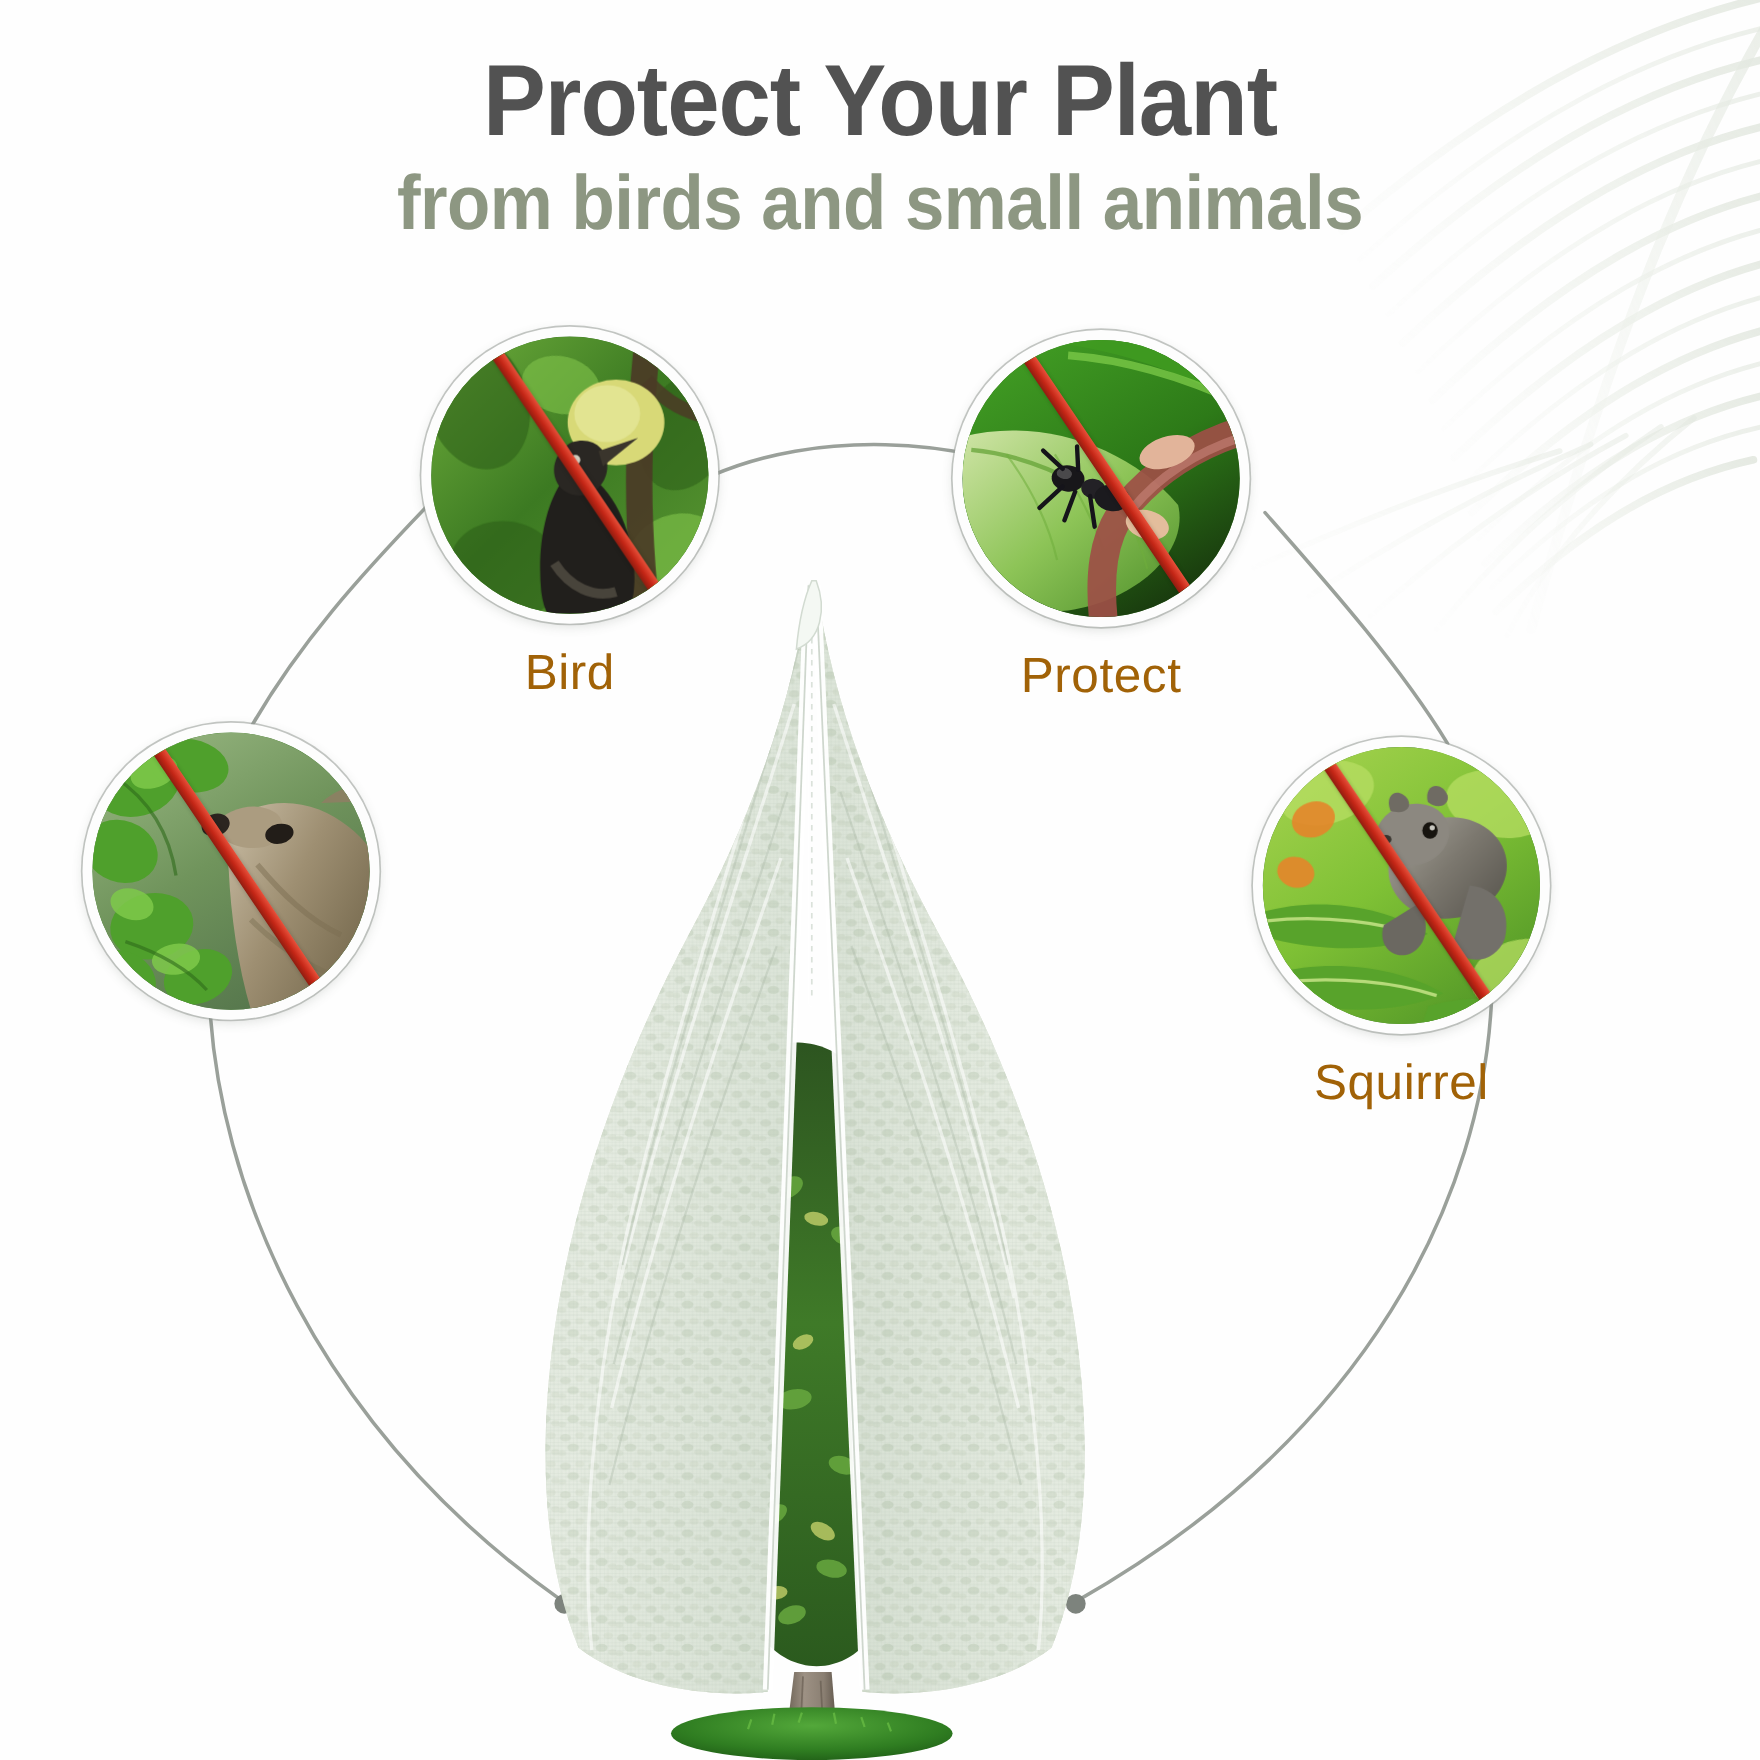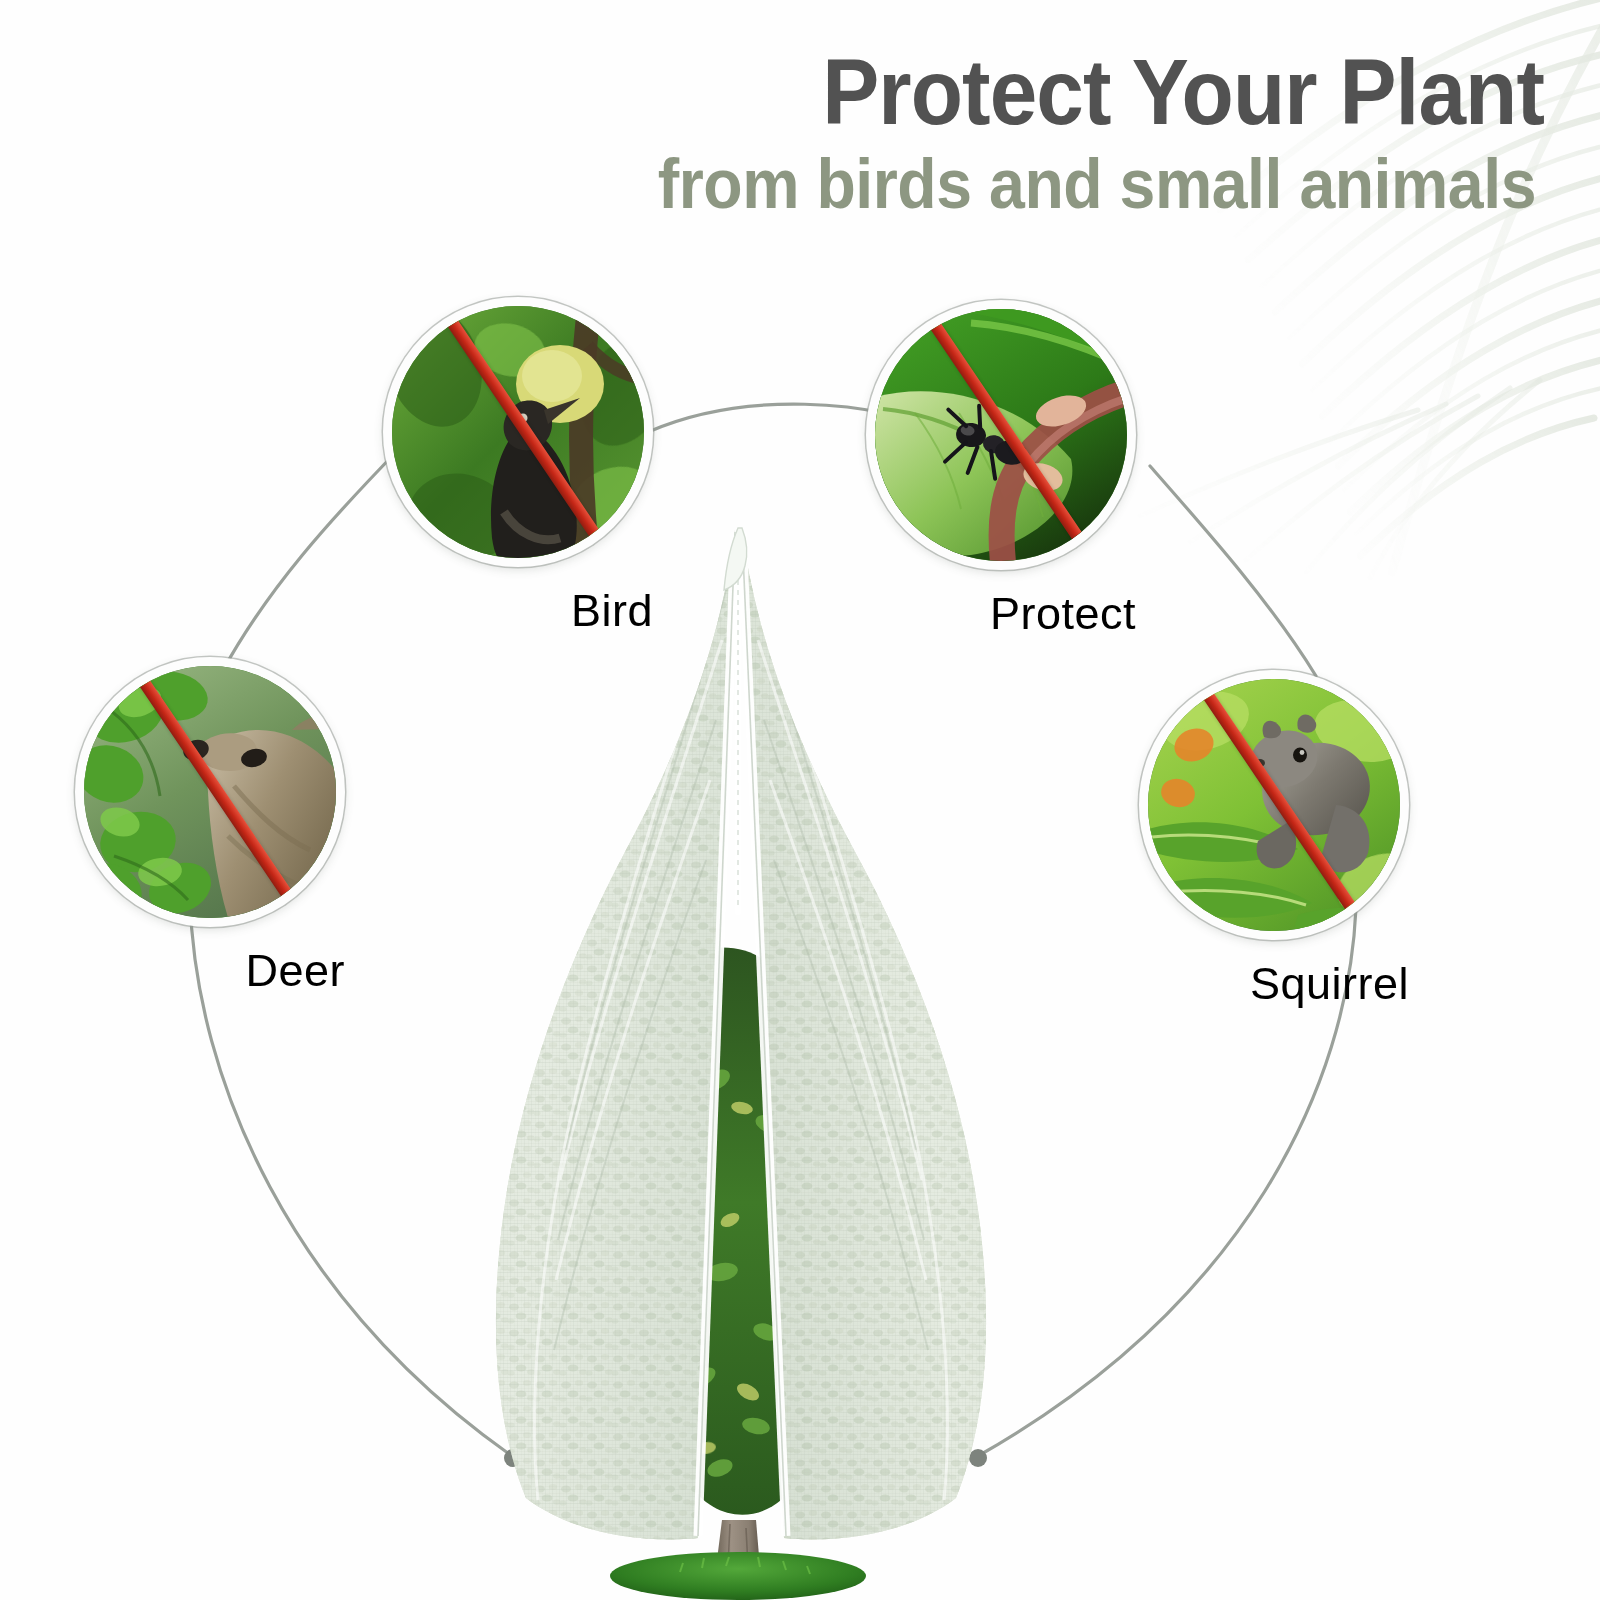--- a/index.html
+++ b/index.html
@@ -17,21 +17,21 @@
   
   .palm-watermark {
     position:absolute; top:-40px; right:-30px;
     width:560px; height:620px;
     pointer-events:none; opacity:.55;
   }
 
   
   .headline-block {
     position:absolute; top:46px; left:0; width:1600px;
-    text-align:right; z-index:6;
+    text-align:center; z-index:6;
   }
   .headline {
     font-size:92px; line-height:1.02;
     font-weight:700; color:#525252;
     letter-spacing:-1px;
     transform:scaleX(.93); transform-origin:center;
     font-family:"Liberation Sans", sans-serif;
   }
   .subheadline {
     font-size:70px; line-height:1.15;
@@ -63,22 +63,22 @@
   .photo { position:absolute; inset:0; overflow:hidden; }
   .slash {
     position:absolute; left:-22%; top:50%;
     width:150%; height:12px;
     background:linear-gradient(180deg,#e8503a 0%, #c42616 55%, #8f1d10 100%);
     transform:translateY(-50%) rotate(56deg);
     transform-origin:center; border-radius:3px;
     box-shadow:0 0 4px rgba(0,0,0,.2);
   }
   .feature-label {
-    text-align:right; margin-top:18px;
-    font-size:45px; color:#000000; font-weight:400;
+    text-align:center; margin-top:18px;
+    font-size:45px; color:#a16207; font-weight:400;
     letter-spacing:.5px;
     font-family:"Liberation Sans", sans-serif;
   }
 
   #feature-bird     { top:297px;  left:383px; }
   #feature-insect   { top:300px;  left:866px; }
   #feature-deer     { top:657px;  left:75px;  }
   #feature-squirrel { top:670px;  left:1139px;}
 
   
@@ -446,21 +446,20 @@
                    C 136 108, 116 100, 110 84 Z" fill="#ab9c80"></path>
           <ellipse cx="112" cy="84" rx="13" ry="10" fill="#2b2520" transform="rotate(-18 112 84)"></ellipse>
           <ellipse cx="170" cy="92" rx="13" ry="9" fill="#221d18" transform="rotate(-12 170 92)"></ellipse>
           <path d="M208 64 C 228 44, 258 44, 268 62" fill="#8d7f63" opacity=".9"></path>
           <path d="M150 120 C 172 146, 196 170, 226 184" stroke="#7b6e52" stroke-width="5" fill="none" opacity=".5"></path>
           <path d="M144 170 C 170 196, 200 216, 238 228" stroke="#7b6e52" stroke-width="5" fill="none" opacity=".45"></path>
         </svg>
       </div>
       <div class="slash"></div>
     </div>
-    <div class="feature-label">Deer</div>
   </div>
 
   <div class="feature" id="feature-squirrel">
     <div class="feature-circle">
       <div class="photo">
         <svg viewBox="0 0 270 270" width="270" height="270" aria-hidden="true">
           <defs>
             <linearGradient id="bgSq" x1="0" y1="0" x2="0.7" y2="1">
               <stop offset="0%" stop-color="#a9d451"></stop>
               <stop offset="50%" stop-color="#7fc135"></stop>

